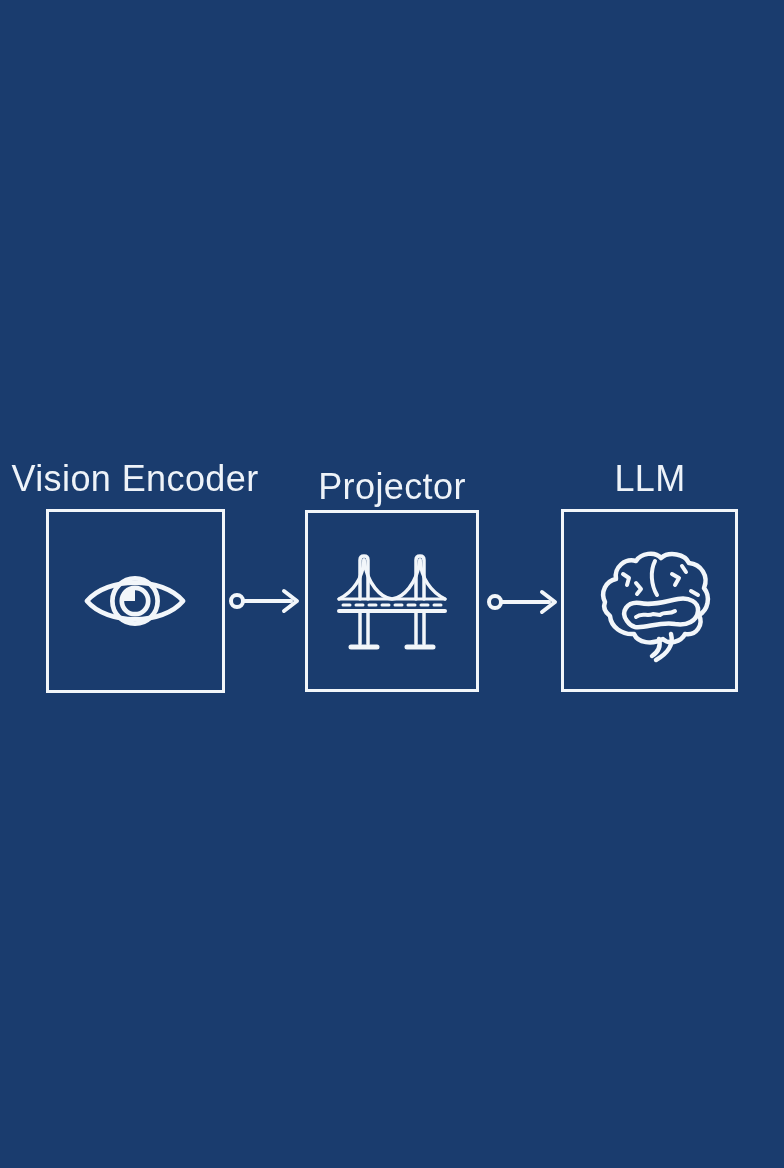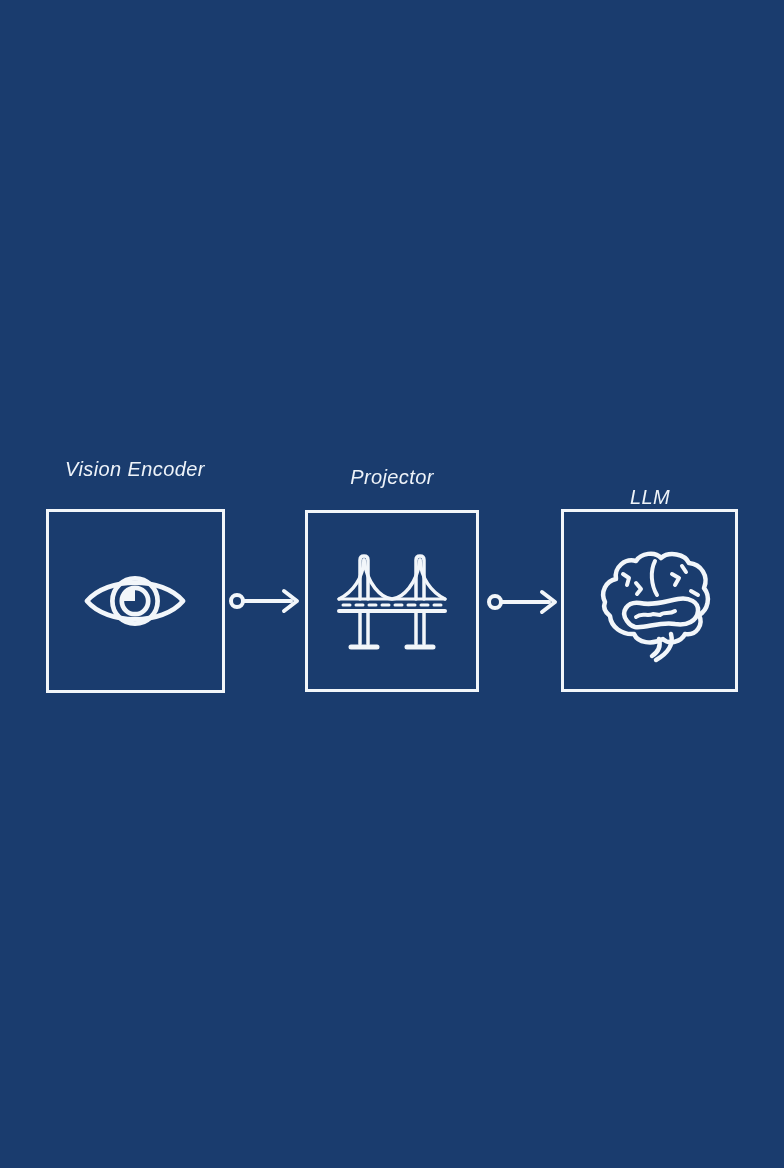--- a/index.html
+++ b/index.html
@@ -11,26 +11,25 @@
   body{background:var(--background-color);font-family:"Liberation Sans",sans-serif;}
   .canvas{
     position:relative;
     width:784px;height:1168px;
     background:var(--background-color);
     overflow:hidden;
   }
   .node-label{
     position:absolute;
     transform:translateX(-50%);
-    font-size:20px;
+    font-size:36px;
     font-weight:500;
     letter-spacing:.4px;
     color:var(--text-color);
     white-space:nowrap;
-    font-style:italic;
   }
   .node-box{
     position:absolute;
     box-sizing:border-box;
     border:3px solid var(--line-color);
     background:transparent;
   }
   .icon-svg,.arrow-svg{position:absolute;display:block;overflow:visible;}
   .stroke{
     fill:none;
@@ -40,21 +39,21 @@
   }
   .fill{fill:var(--line-color);stroke:none;}
 </style>
 </head>
 <body>
 
 <div class="canvas">
 
   <div class="node-label" style="left:135px;top:458px;">Vision Encoder</div>
   <div class="node-label" style="left:392px;top:466px;">Projector</div>
-  <div class="node-label" style="left:650px;top:458px;margin-top:28px;">LLM</div>
+  <div class="node-label" style="left:650px;top:458px;">LLM</div>
 
   <div class="node-box" style="left:46px;top:509px;width:179px;height:184px;"></div>
   <div class="node-box" style="left:305px;top:510px;width:174px;height:182px;"></div>
   <div class="node-box" style="left:561px;top:509px;width:177px;height:183px;"></div>
 
   <svg class="icon-svg" style="left:82px;top:568px;" width="106" height="66" viewBox="0 0 110 70">
     <path class="stroke" stroke-width="5" d="M 4 35 C 26 9 84 9 106 35 C 84 61 26 61 4 35 Z"></path>
     <circle class="stroke" stroke-width="5" cx="55" cy="35" r="24"></circle>
     <circle class="stroke" stroke-width="5" cx="55" cy="35" r="14"></circle>
     <path class="fill" d="M 55 35 L 55 22 A 13 13 0 0 0 42 35 Z"></path>

